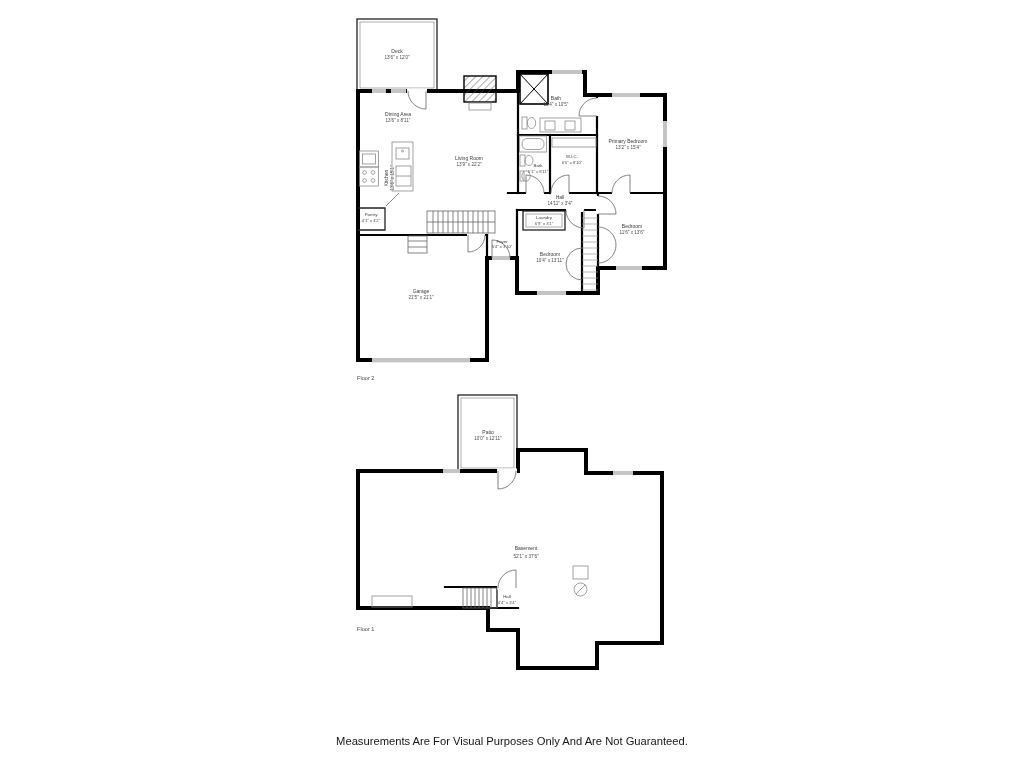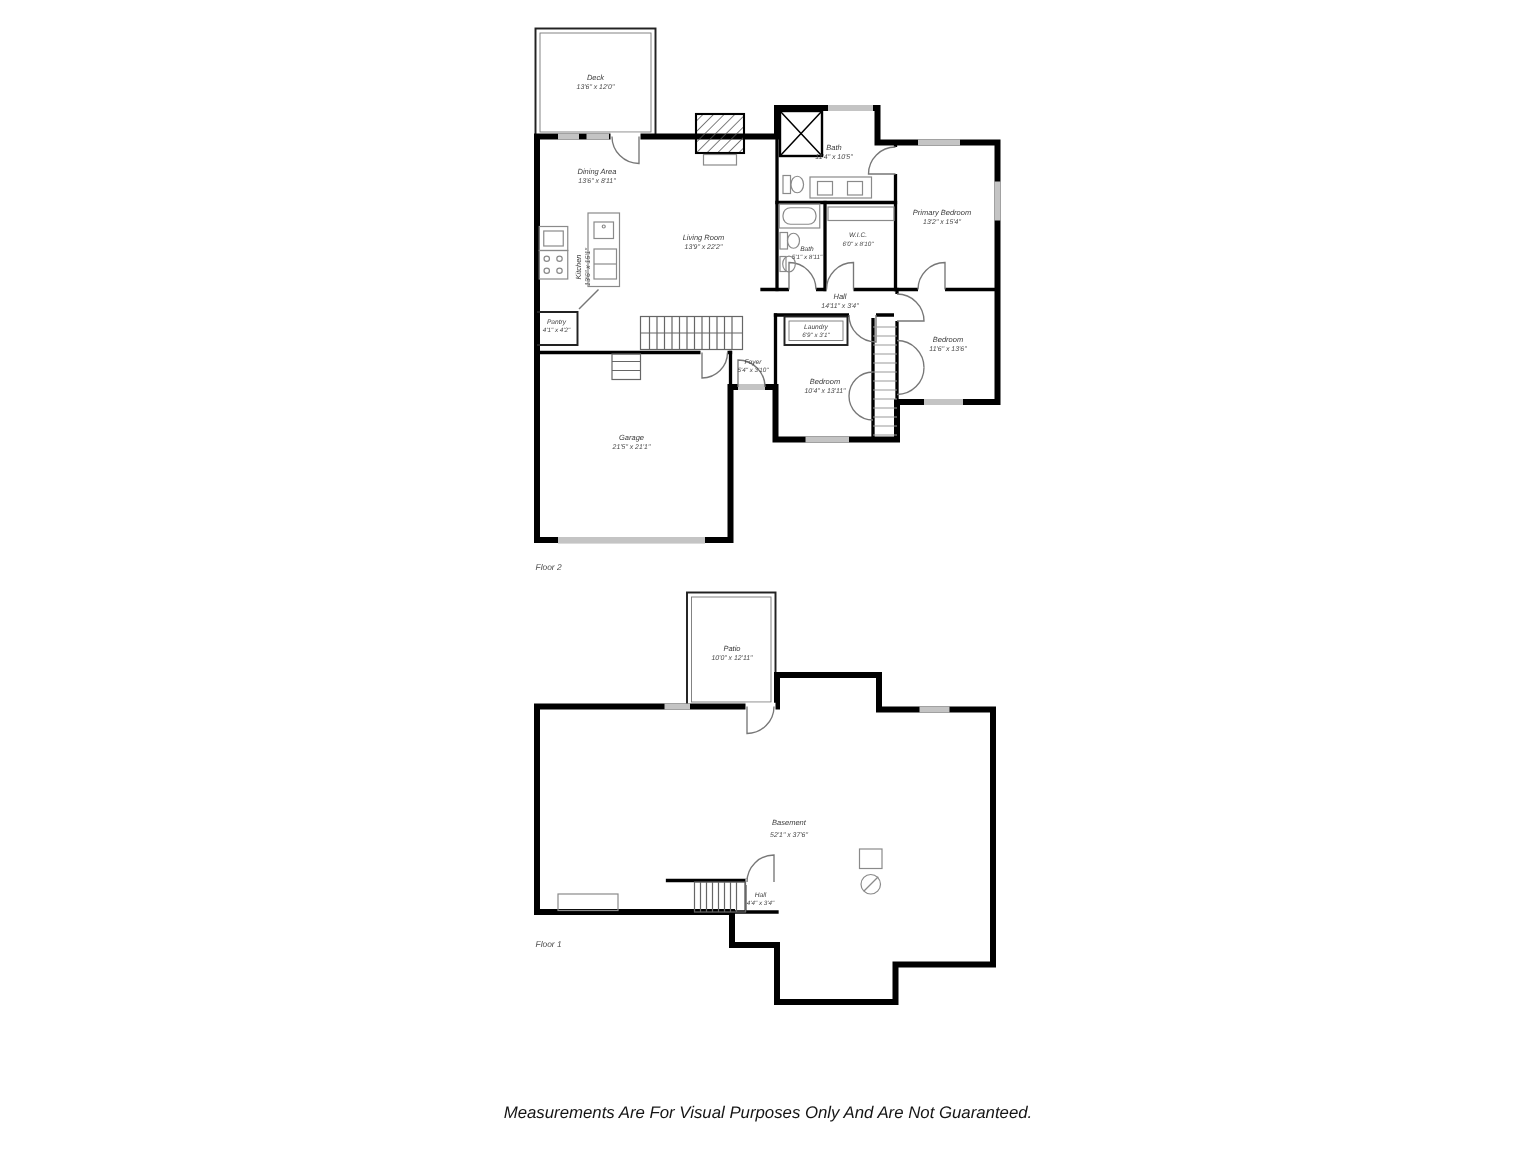--- a/index.html
+++ b/index.html
@@ -1,16 +1,16 @@
 <!DOCTYPE html>
 <html><head>
 <meta charset="utf-8">
 <style>
   html,body{margin:0;padding:0;background:#ffffff;width:1024px;height:768px;overflow:hidden;}
-  .stage{position:relative;width:1024px;height:768px;background:#fff;font-family:"Liberation Sans",sans-serif;font-style:italic;}
+  .stage{position:relative;width:1024px;height:768px;background:#fff;font-family:"Liberation Sans",sans-serif;}
   svg{position:absolute;left:0;top:0;}
   .room-name{font-size:5px;fill:#3a3a3a;text-anchor:middle;font-family:"Liberation Sans",sans-serif;}
   .room-dims{font-size:4.6px;fill:#4a4a4a;text-anchor:middle;font-family:"Liberation Sans",sans-serif;}
   .room-name.small{font-size:4.4px;}
   .room-dims.small{font-size:4.2px;}
   .floor-label{font-size:5.6px;fill:#4a4a4a;text-anchor:start;font-family:"Liberation Sans",sans-serif;}
   .disclaimer{font-size:11.2px;fill:#151515;text-anchor:middle;font-family:"Liberation Sans",sans-serif;}
   .wall-ext{stroke:#000;stroke-width:4;fill:none;stroke-linecap:square;}
   .wall-int{stroke:#000;stroke-width:2.2;fill:none;stroke-linecap:square;}
   .wall-thin{stroke:#222;stroke-width:1.3;fill:none;}

